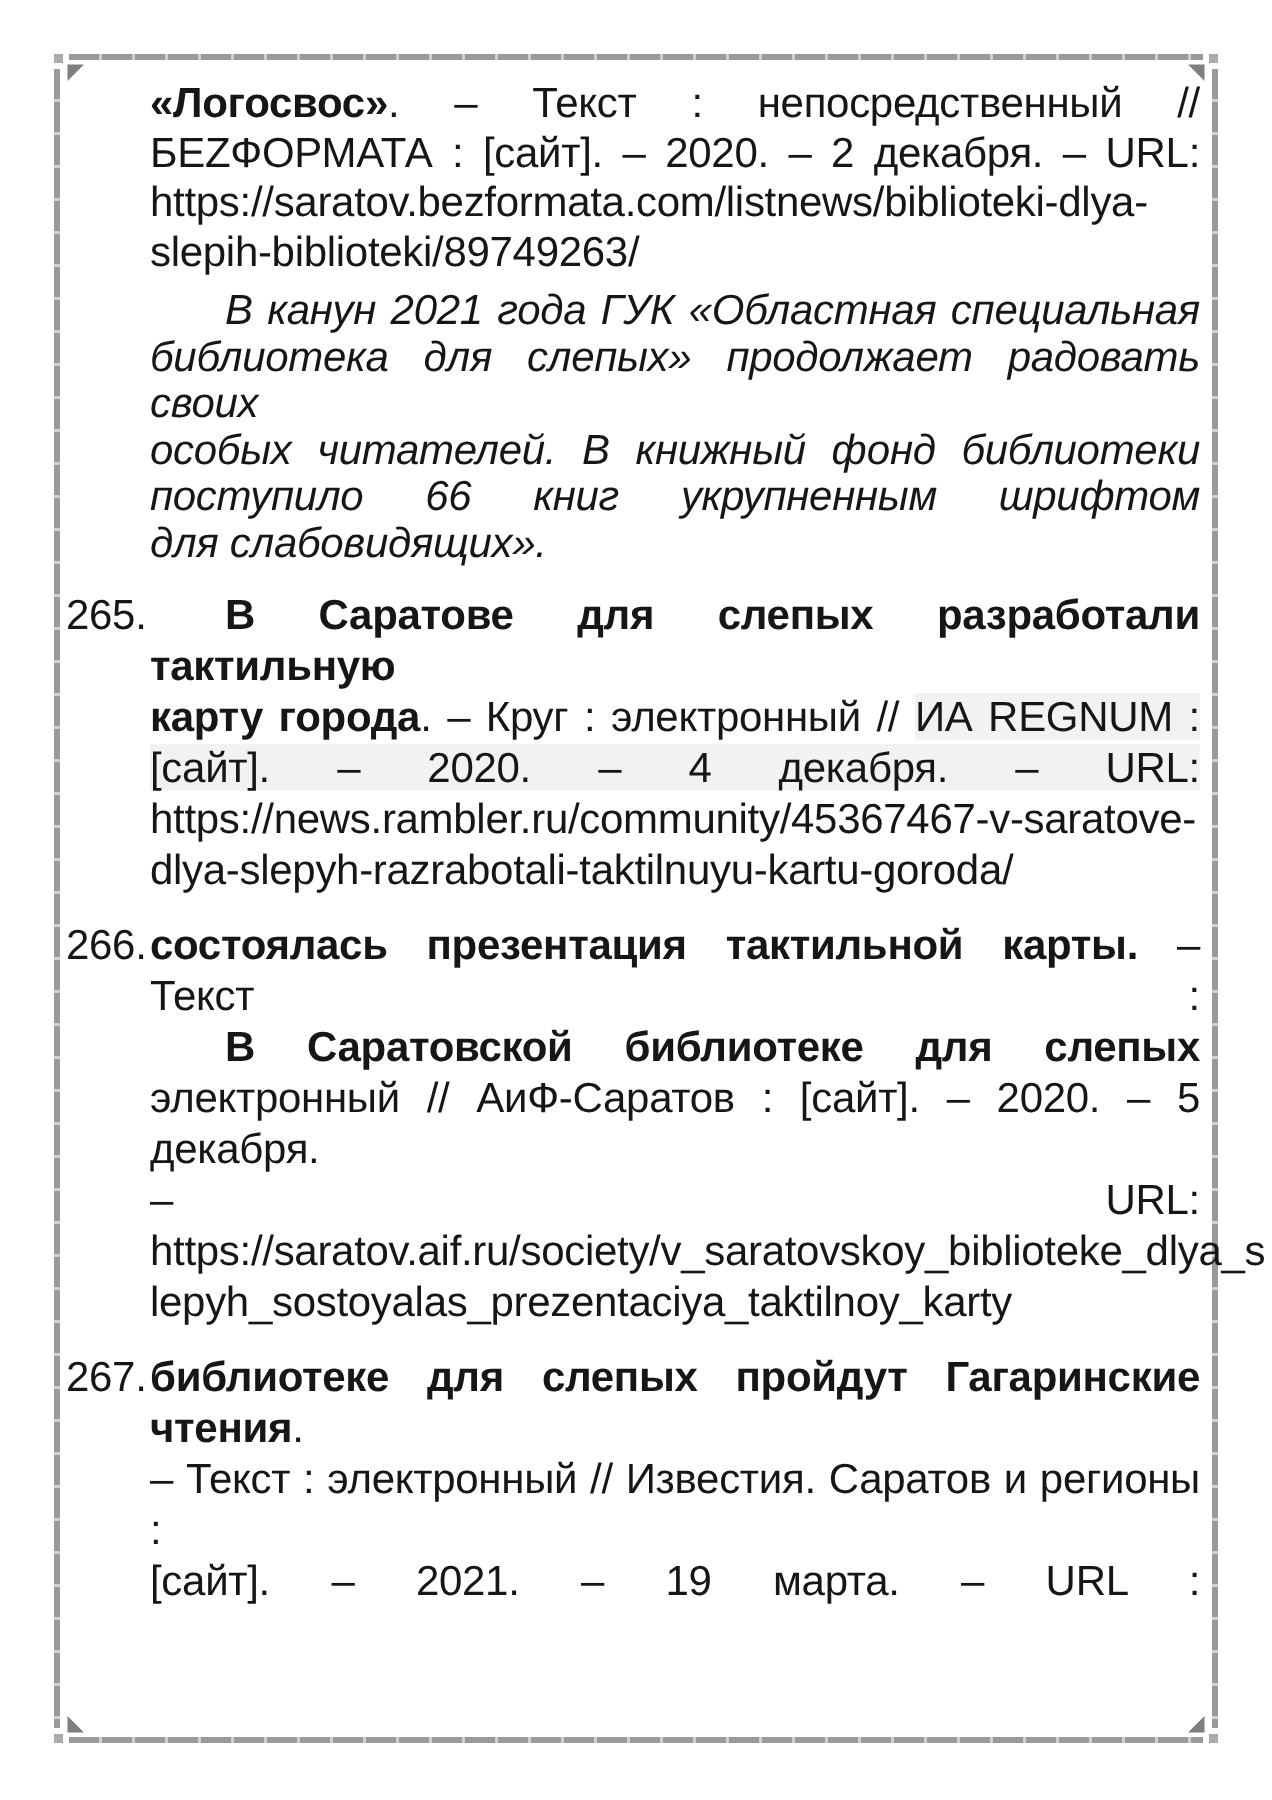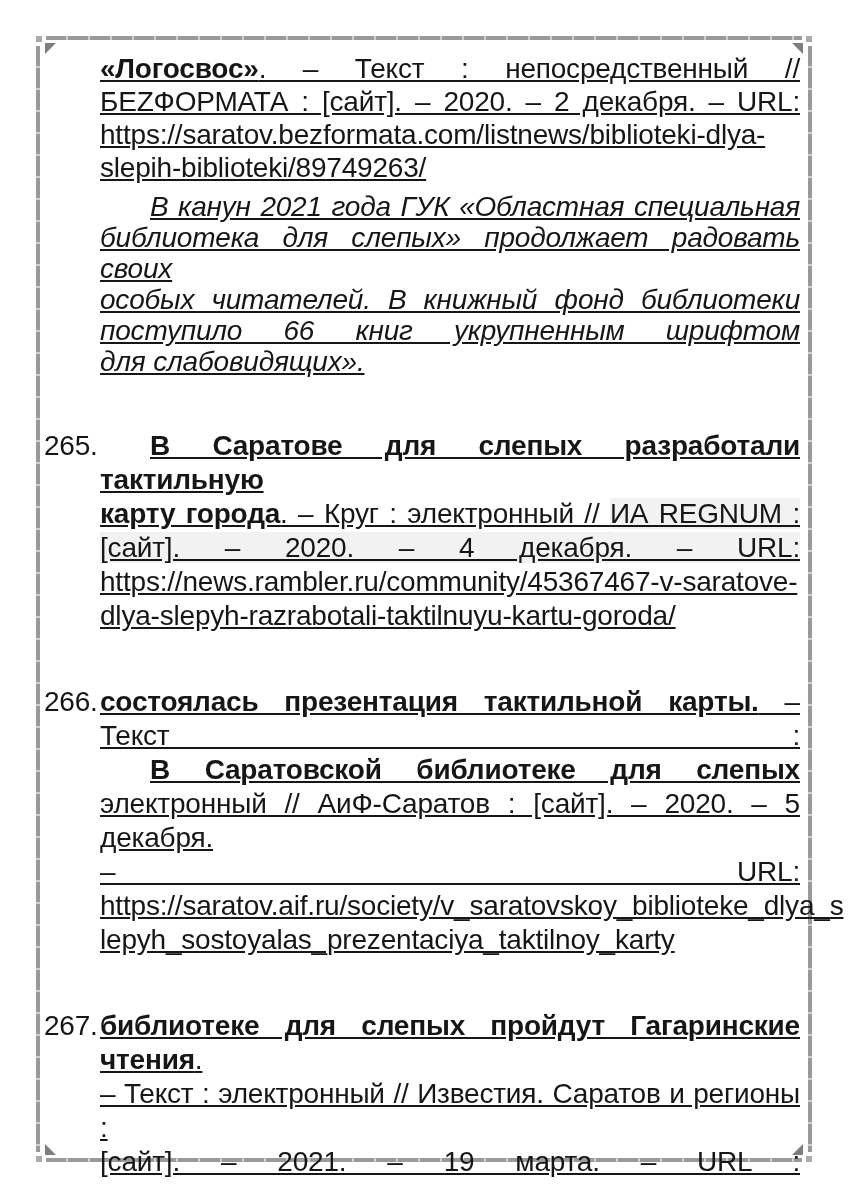--- a/index.html
+++ b/index.html
@@ -31,24 +31,24 @@
   .tri.tl{left:9px;top:7px;border-top:11px solid var(--corner);border-right:11px solid transparent;}
   .tri.tr{right:9px;top:7px;border-top:11px solid var(--corner);border-left:11px solid transparent;}
   .tri.bl{left:9px;bottom:7px;border-bottom:11px solid var(--corner);border-right:11px solid transparent;}
   .tri.br{right:9px;bottom:7px;border-bottom:11px solid var(--corner);border-left:11px solid transparent;}
 
   
   .text{
     position:absolute;left:100px;top:52px;width:700px;
     font-size:28px;letter-spacing:-0.2px;
   }
-  .para{position:relative;text-decoration:underline;}
+  .para{position:relative;}
   .p-plain{line-height:33px;}
   .p-annotation{line-height:31px;margin-top:7px;font-style:italic;}
-  .p-entry{line-height:34px;margin-top:52px;}
+  .p-entry{line-height:34px;margin-top:16px;}
   .line{min-height:1em;}
   .line.j{text-align:justify;text-align-last:justify;}
   .line.last{text-align:left;}
   .line.ind{text-indent:50px;}
   .num{position:absolute;left:-56px;top:0;}
   .b{font-weight:bold;}
   .hl{background:var(--hl,#f2f2f2);}
 </style>
 </head>
 <body style="background: rgb(255, 255, 255);">

